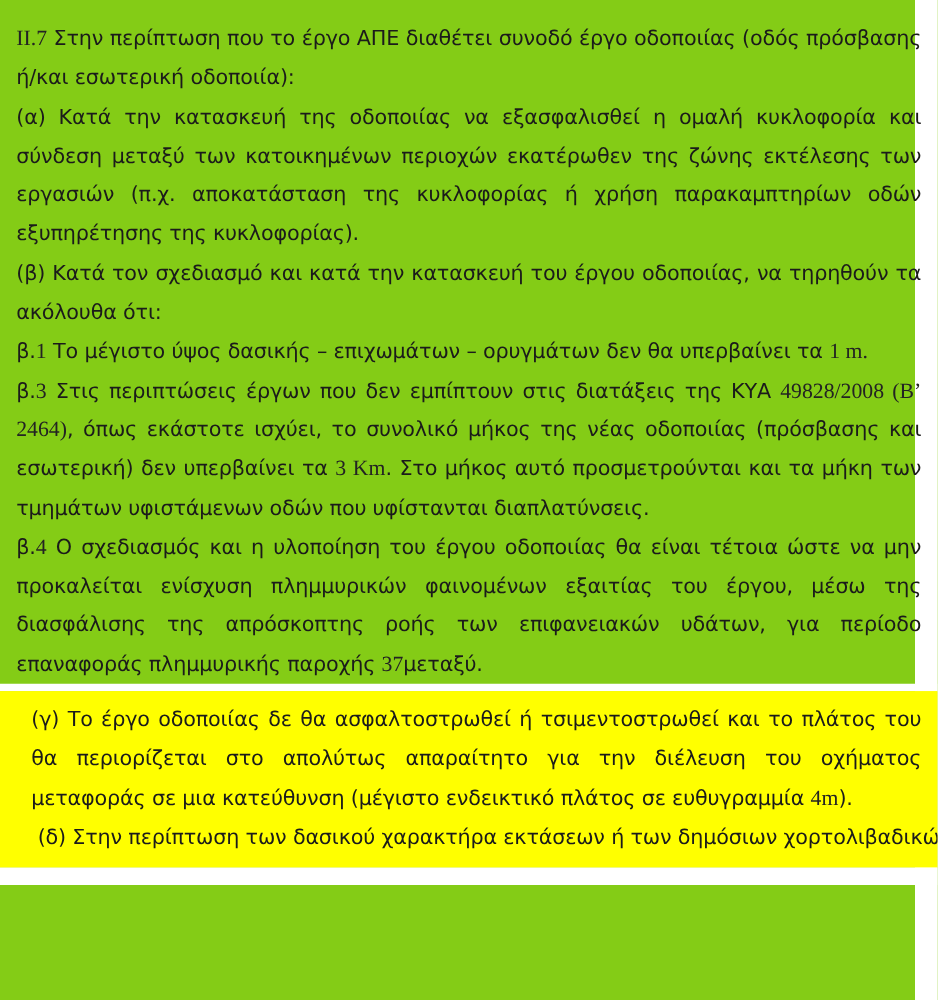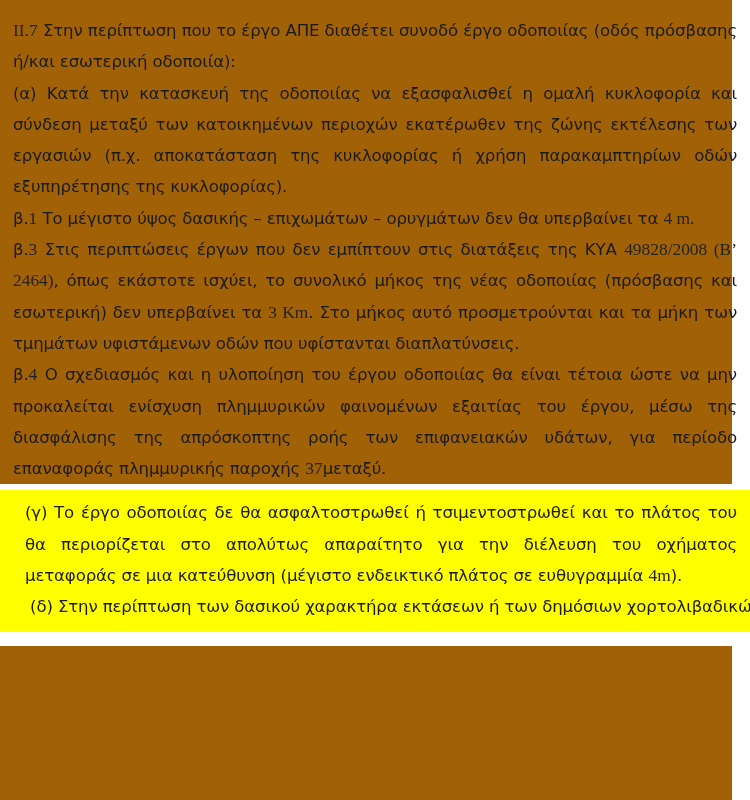--- a/index.html
+++ b/index.html
@@ -10,21 +10,21 @@
   body {
     width: 750px;
     height: 800px;
     overflow: hidden;
     font-family: "DejaVu Sans", sans-serif;
   }
   #page {
     position: relative;
     width: 732px;
     height: 800px;
-    background: #a16207;
+    background: #84cc16;
     box-sizing: border-box;
   }
   .doc-body {
     position: absolute;
     top: 0;
     left: 0;
     width: 750px;
   }
   .para {
     margin: 0;
@@ -73,23 +73,26 @@
   <div class="doc-body">
 
     <p class="para first">
       <span class="num">II.7</span><span> Στην περίπτωση που το έργο ΑΠΕ διαθέτει συνοδό έργο οδοποιίας (οδός πρόσβασης ή/και εσωτερική οδοποιία):</span>
     </p>
 
     <p class="para">
       <span>(α) Κατά την κατασκευή της οδοποιίας να εξασφαλισθεί η ομαλή κυκλοφορία και σύνδεση μεταξύ των κατοικημένων περιοχών εκατέρωθεν της ζώνης εκτέλεσης των εργασιών (π.χ. αποκατάσταση της κυκλοφορίας ή χρήση παρακαμπτηρίων οδών εξυπηρέτησης της κυκλοφορίας).</span>
     </p>
 
+    <p class="para">
+      <span>(β) Κατά τον σχεδιασμό και κατά την κατασκευή του έργου οδοποιίας, να τηρηθούν τα ακόλουθα ότι:</span>
+    </p>
 
     <p class="para">
-      <span>β.</span><span class="num">1</span><span> Το μέγιστο ύψος δασικής – επιχωμάτων – ορυγμάτων δεν θα υπερβαίνει τα </span><span class="num">4 m.</span>
+      <span>β.</span><span class="num">1</span><span> Το μέγιστο ύψος δασικής – επιχωμάτων – ορυγμάτων δεν θα υπερβαίνει τα </span><span class="num">1 m.</span>
     </p>
 
 
     <p class="para">
       <span>β.</span><span class="num">3</span><span> Στις περιπτώσεις έργων που δεν εμπίπτουν στις διατάξεις της ΚΥΑ </span><span class="num">49828/2008 (Β’ 2464)</span><span>, όπως εκάστοτε ισχύει, το συνολικό μήκος της νέας οδοποιίας (πρόσβασης και εσωτερική) δεν υπερβαίνει τα </span><span class="num">3 Km</span><span>. Στο μήκος αυτό προσμετρούνται και τα μήκη των τμημάτων υφιστάμενων οδών που υφίστανται διαπλατύνσεις.</span>
     </p>
 
     <p class="para">
       <span>β.</span><span class="num">4</span><span> Ο σχεδιασμός και η υλοποίηση του έργου οδοποιίας θα είναι τέτοια ώστε να μην προκαλείται ενίσχυση πλημμυρικών φαινομένων εξαιτίας του έργου, μέσω της διασφάλισης της απρόσκοπτης ροής των επιφανειακών υδάτων, για περίοδο επαναφοράς πλημμυρικής παροχής </span><span class="num">37</span><span>μεταξύ.</span>
     </p>

